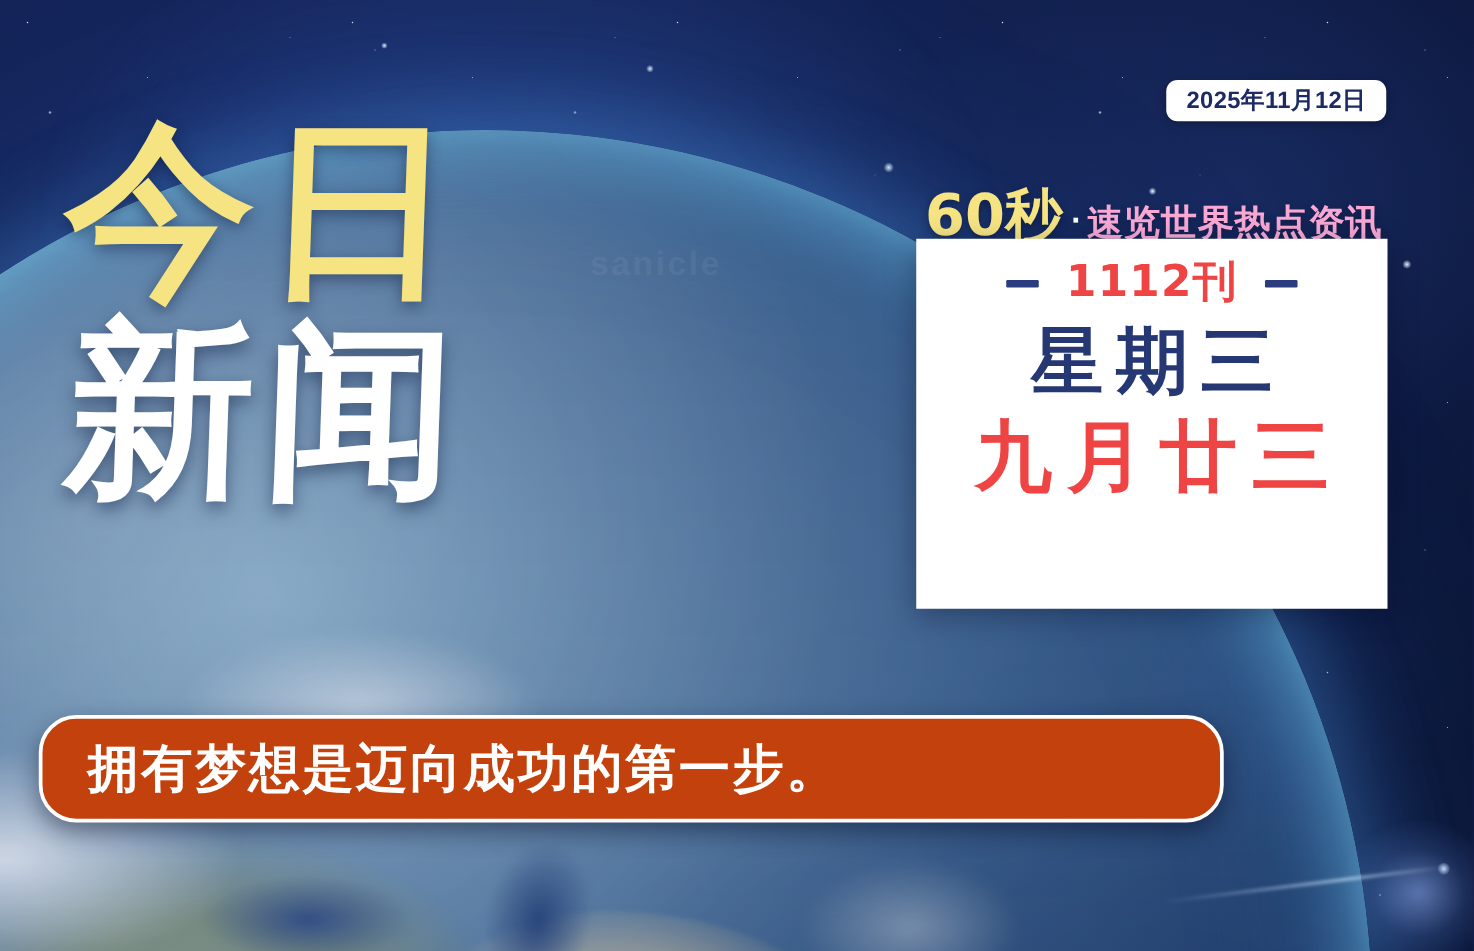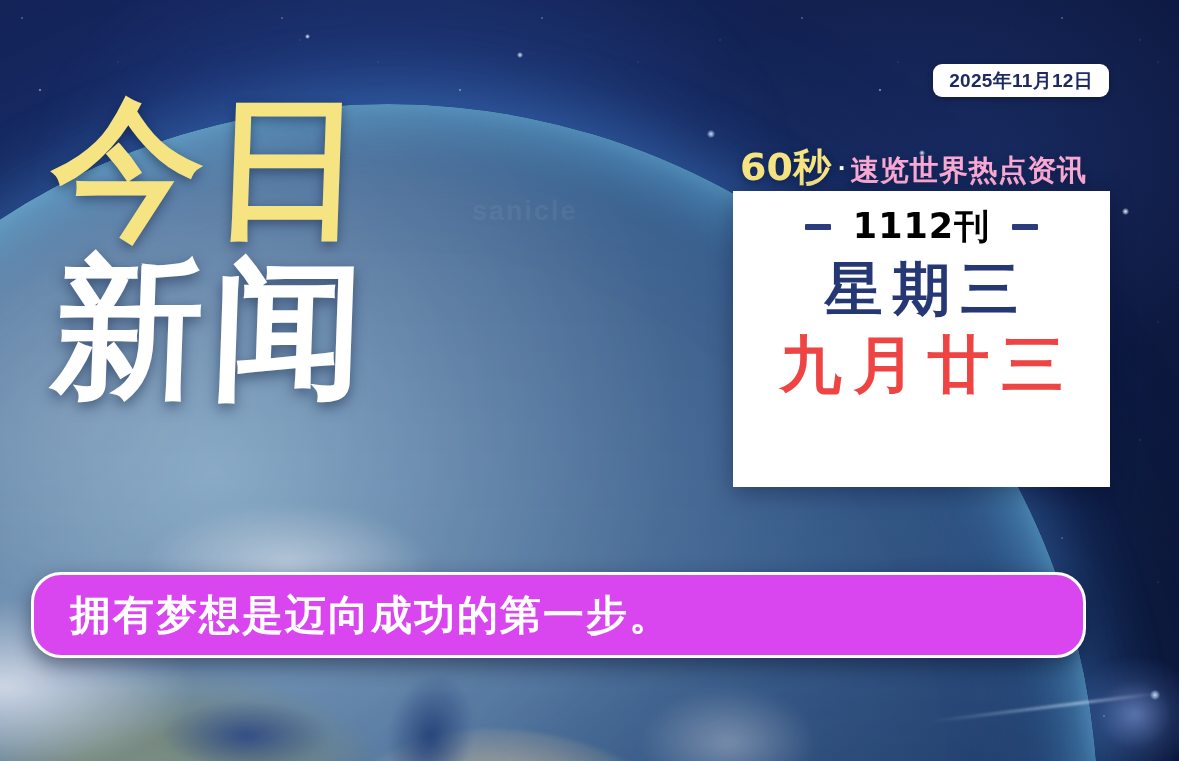--- a/index.html
+++ b/index.html
@@ -232,21 +232,21 @@
   .tagline{
     position:absolute;
     left:740px; top:142px;
     width:372px;
     display:flex;
     align-items:baseline;
     justify-content:flex-start;
     white-space:nowrap;
   }
   .tag-60{
-    font-size:38px;
+    font-size:46px;
     font-weight:900;
     color:#F6E483;
     letter-spacing:0px;
     text-shadow:0 2px 6px rgba(10,20,55,.5);
     font-family:"DejaVu Sans","Liberation Sans",sans-serif;
   }
   .tag-dot{
     font-size:26px;
     color:#ffffff;
     font-weight:900;
@@ -285,21 +285,21 @@
   .issue-dash{
     display:inline-block;
     width:26px; height:6px;
     background:#2A3C7E;
     border-radius:1px;
   }
   .issue-text{
     font-size:35px;
     font-weight:800;
     letter-spacing:1px;
-    color:#000000;
+    color:#ef4444;
     line-height:1;
     font-family:"DejaVu Sans","Liberation Sans",sans-serif;
   }
   .weekday{
     margin-top:16px;
     font-size:58px;
     font-weight:900;
     letter-spacing:10px;
     color:#263873;
     line-height:1;
@@ -314,22 +314,22 @@
     color:#ef4444;
     line-height:1;
     text-indent:12px;
     font-family:"DejaVu Sans","Liberation Sans",sans-serif;
   }
 
   
   .quote-bar{
     position:absolute;
     left:31px; top:572px;
-    width:1055px; height:86px;
-    background:#d946ef;
+    width:948px; height:86px;
+    background:#c2410c;
     border:3px solid #ffffff;
     border-radius:30px;
     display:flex;
     align-items:center;
     box-shadow:0 8px 20px rgba(5,12,38,.45);
   }
   .quote-text{
     margin-left:36px;
     font-size:41px;
     font-weight:800;

